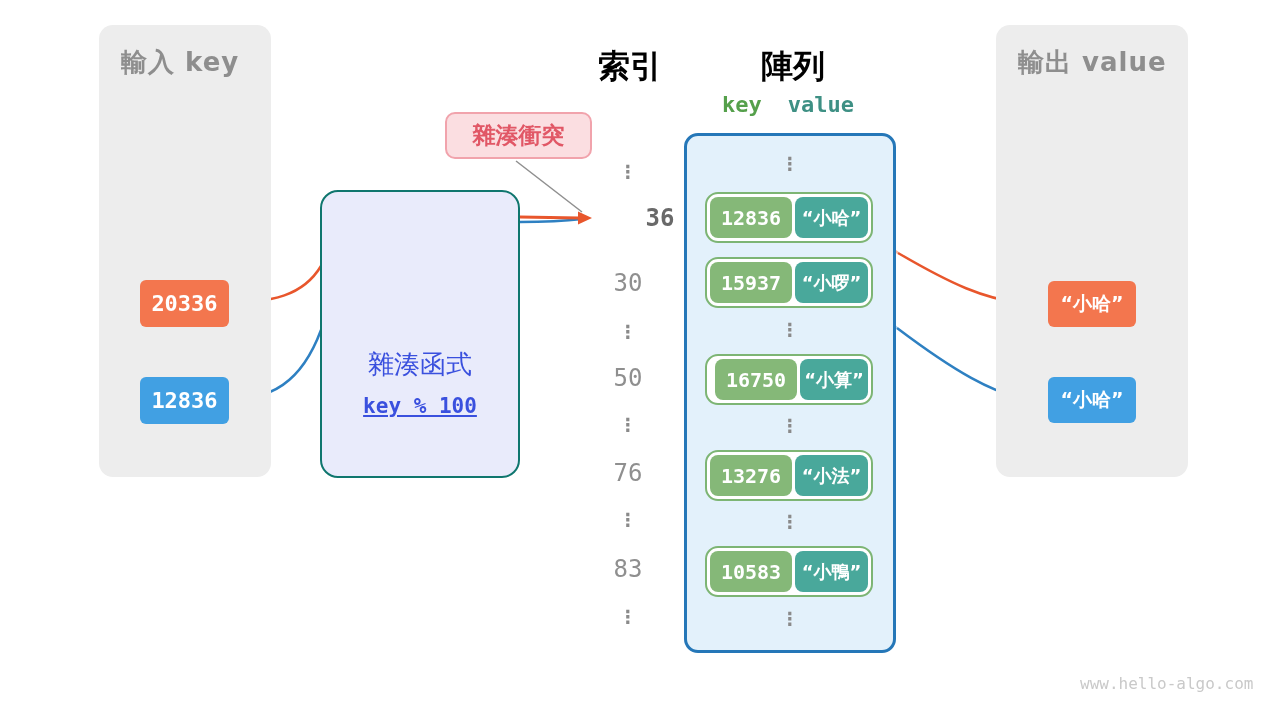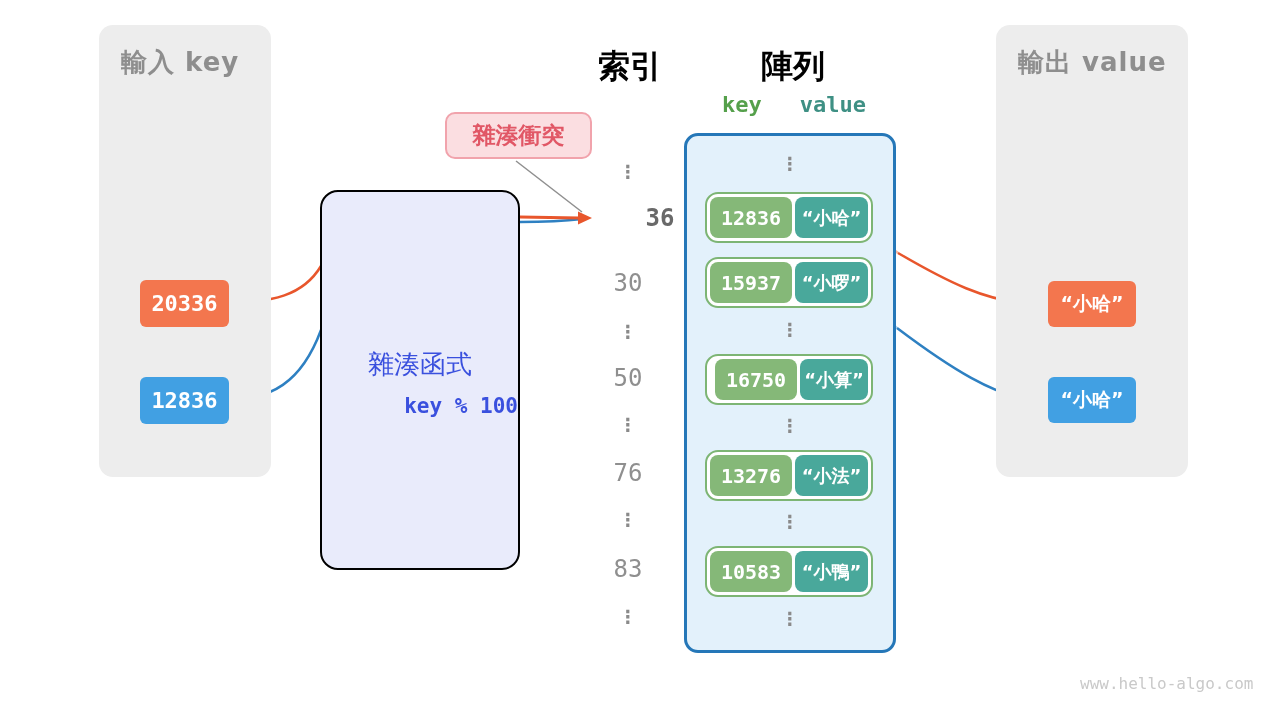--- a/index.html
+++ b/index.html
@@ -12,33 +12,33 @@
   .panel-title{position:absolute;top:20px;left:22px;font-size:26px;font-weight:bold;color:#8e8e8e;
                white-space:nowrap;letter-spacing:1px;}
 
   .chip{position:absolute;border-radius:6px;color:#fff;display:flex;align-items:center;justify-content:center;
         font-family:"DejaVu Sans Mono","Liberation Mono",monospace;font-weight:bold;}
   .chip.num{font-size:22px;}
   .chip.val{font-size:19px;font-family:"DejaVu Sans","Liberation Sans",sans-serif;}
   .c-orange{background:#f3764e;}
   .c-blue{background:#41a0e3;}
 
-  .hashbox{left:320px;top:190px;width:200px;height:380px;background:#e9ebfb;
-           border:2px solid #000000;border-radius:18px;box-sizing:border-box;}
+  .hashbox{left:320px;top:190px;width:200px;height:288px;background:#e9ebfb;
+           border:2px solid #0f766e;border-radius:18px;box-sizing:border-box;}
   .hash-title{position:absolute;top:155px;width:100%;text-align:center;font-size:26px;color:#3a50de;font-weight:500;}
-  .hash-formula{position:absolute;top:202px;width:100%;text-align:right;font-size:21px;color:#3a50de;
-                font-family:"DejaVu Sans Mono","Liberation Mono",monospace;font-weight:bold;}
+  .hash-formula{position:absolute;top:202px;width:100%;text-align:center;font-size:21px;color:#3a50de;
+                font-family:"DejaVu Sans Mono","Liberation Mono",monospace;font-weight:bold;text-decoration:underline;}
 
   .collision{left:445px;top:112px;width:147px;height:47px;background:#fbdee1;border:2px solid #f1a3ac;
              border-radius:10px;box-sizing:border-box;display:flex;align-items:center;justify-content:center;
              font-size:23px;font-weight:bold;color:#e15766;text-align:right;}
 
   .col-header{font-size:32px;font-weight:bold;color:#000000;white-space:nowrap;}
 
-  .kv-header{left:722px;top:92px;display:flex;gap:38px;
+  .kv-header{left:722px;top:92px;display:flex;gap:26px;
              font-family:"DejaVu Sans Mono","Liberation Mono",monospace;font-size:22px;font-weight:bold;}
   .kv-key{color:#55a04b;}
   .kv-value{color:#3e9084;}
 
   .idx{font-family:"DejaVu Sans Mono","Liberation Mono",monospace;font-size:24px;color:#8f8f8f;
        width:60px;text-align:center;line-height:30px;}
   .idx.hl{font-weight:bold;color:#696969;}
   .dots{font-size:18px;color:#8a8a8a;font-weight:bold;line-height:22px;
         font-family:"DejaVu Sans","Liberation Sans",sans-serif;}
 

